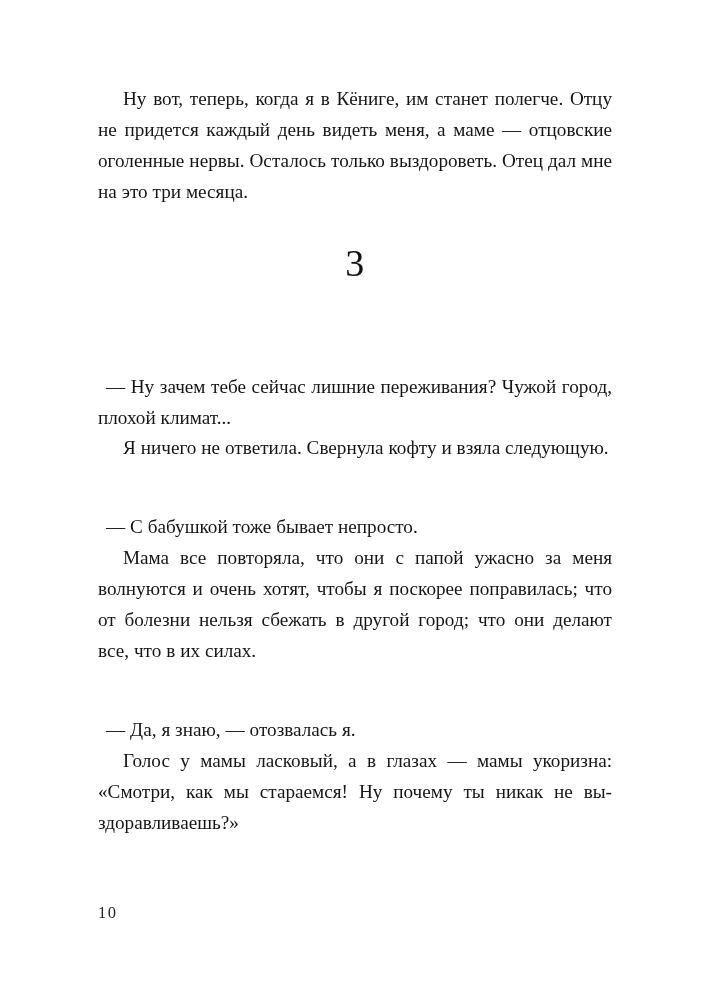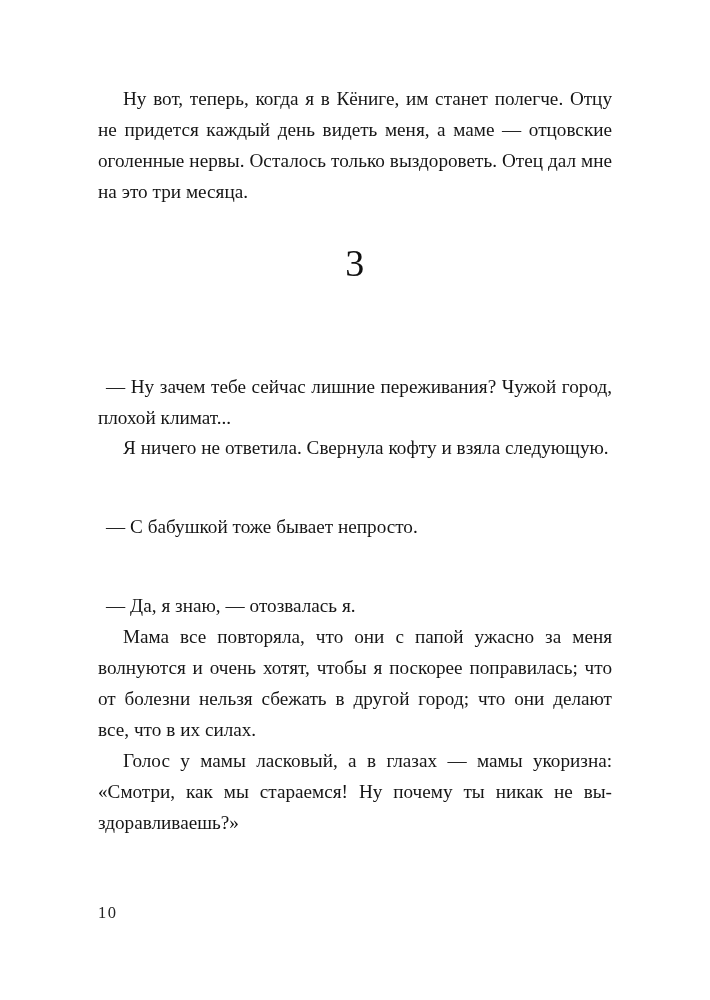--- a/index.html
+++ b/index.html
@@ -83,23 +83,23 @@
     <div class="gap-after-chapter"></div>
 
 
     <p class="para dialogue">— Ну зачем тебе сейчас лишние переживания? Чужой город, плохой климат...</p>
 
 
     <p class="para indent">Я ничего не ответила. Свернула кофту и взяла сле­дующую.</p>
 
     <p class="para dialogue">— С бабушкой тоже бывает непросто.</p>
 
+    <p class="para indent">Мама все повторяла, что они с папой ужасно за меня волнуются и очень хотят, чтобы я поскорее поправилась; что от болезни нельзя сбежать в другой город; что они делают все, что в их силах.</p>
+
     <p class="para dialogue">— Да, я знаю, — отозвалась я.</p>
-
-    <p class="para indent">Мама все повторяла, что они с папой ужасно за меня волнуются и очень хотят, чтобы я поскорее поправилась; что от болезни нельзя сбежать в другой город; что они делают все, что в их силах.</p>
 
     <p class="para indent">Голос у мамы ласковый, а в глазах — мамы укоризна: «Смотри, как мы стараемся! Ну почему ты никак не вы­здоравливаешь?»</p>
 
   </div>
 
   <div class="folio">10</div>
 
 </div>
 
 </body></html>

